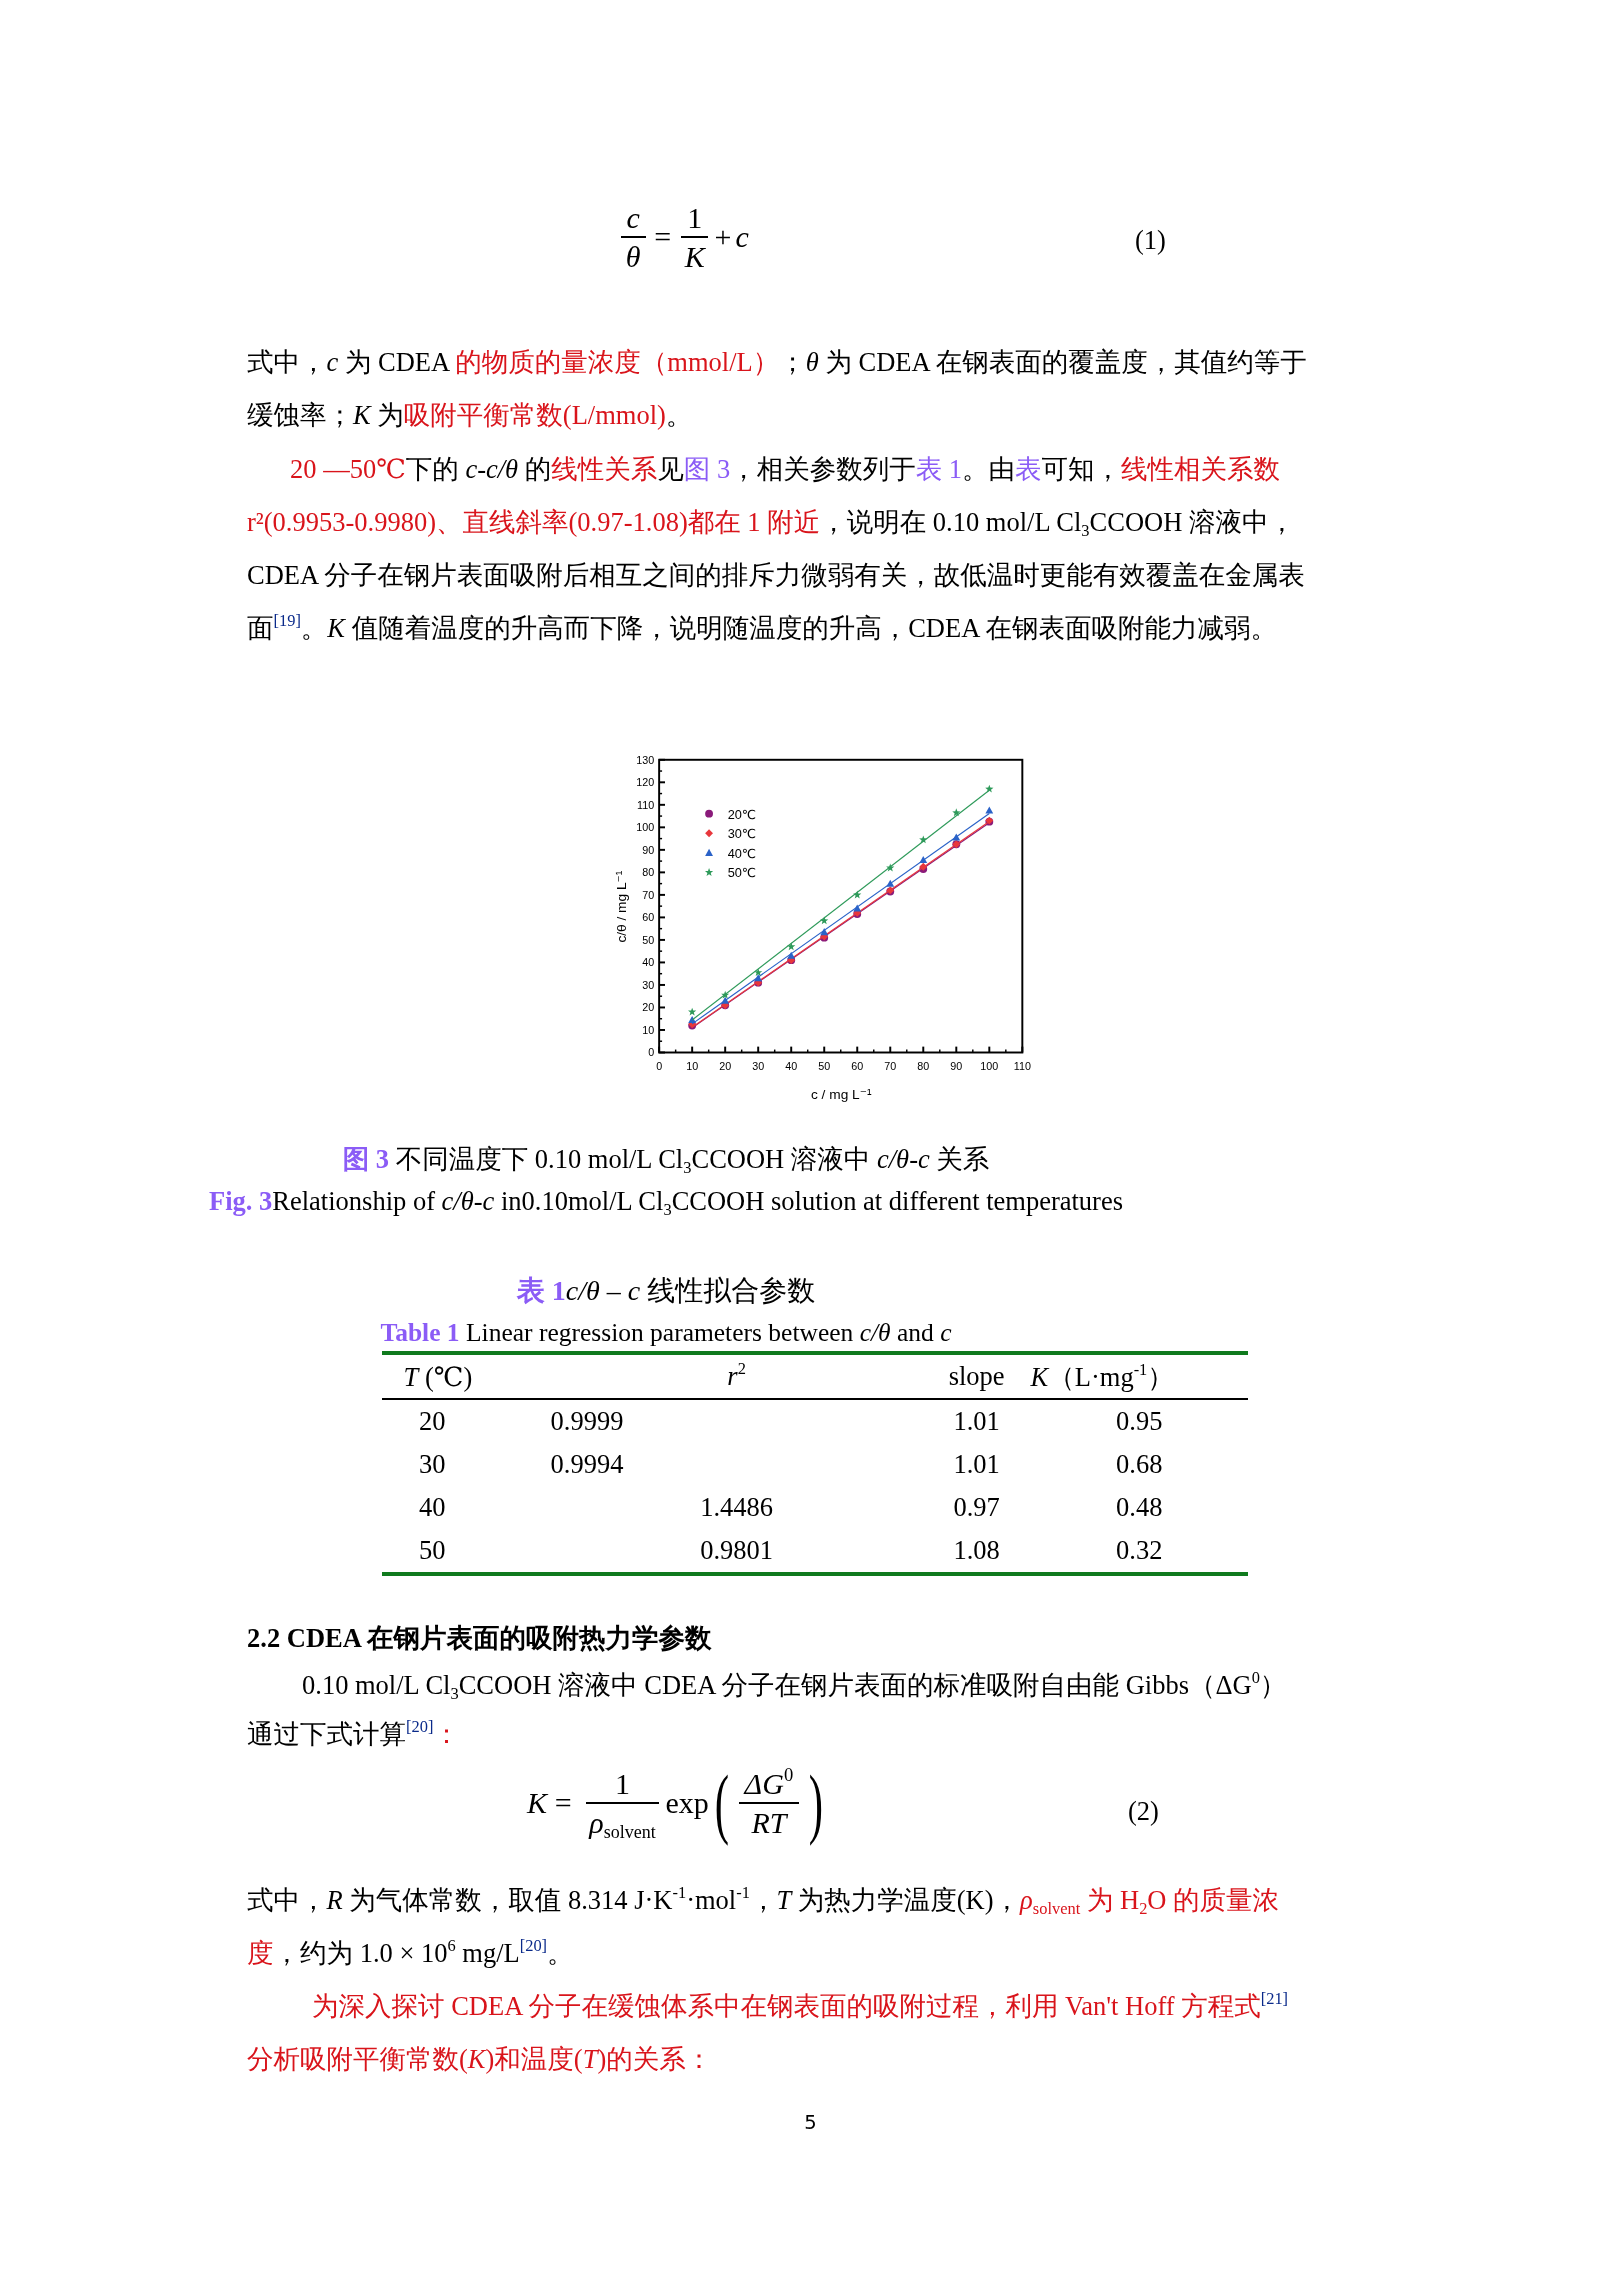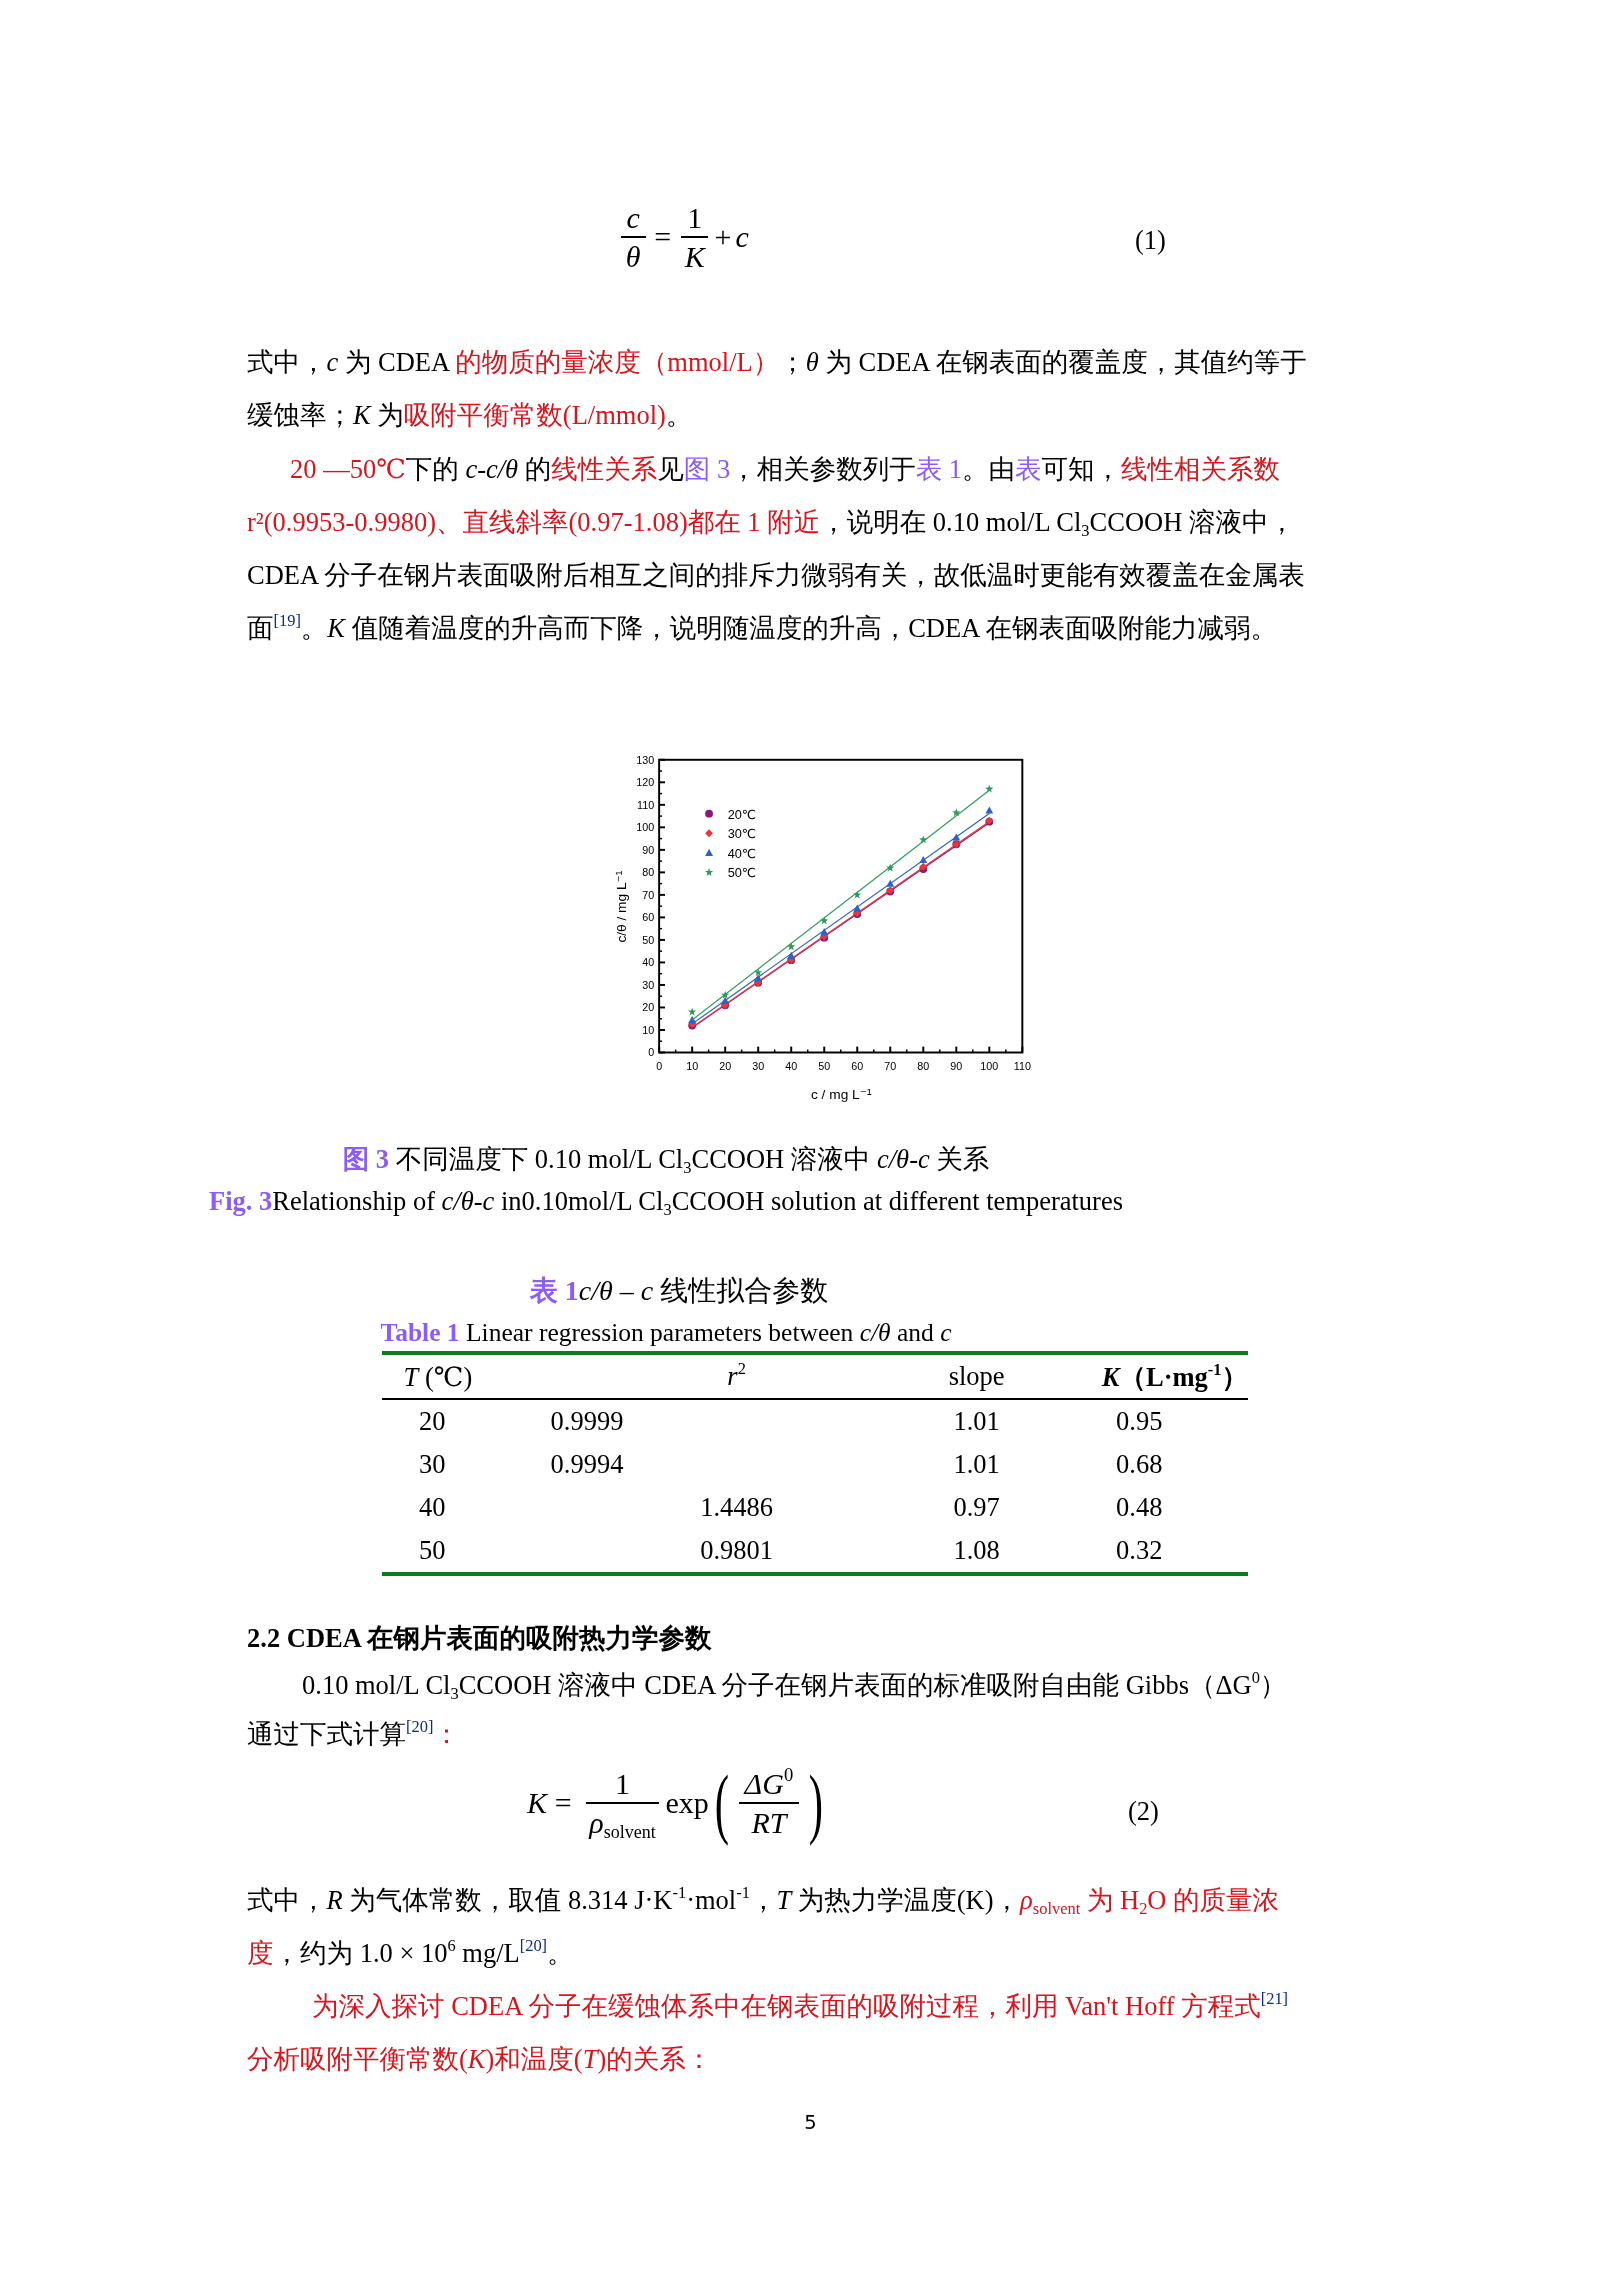--- a/index.html
+++ b/index.html
@@ -220,34 +220,34 @@
   <text id="ylabel" x="0" y="0" text-anchor="middle" font-size="14" transform="translate(638,925) rotate(-90)">c/θ / mg L⁻¹</text>
 </svg>
 
 <div class="caption" style="top:1141px;">
   <span class="blue b">图 3</span><span> 不同温度下 0.10 mol/L Cl</span><sub>3</sub><span>CCOOH 溶液中 </span><span class="it">c/θ-c</span><span> 关系</span>
 </div>
 <div class="caption" style="top:1186px;">
   <span class="blue b">Fig. 3</span><span>Relationship of </span><span class="it">c/θ-c</span><span> in0.10mol/L Cl</span><sub>3</sub><span>CCOOH solution at different temperatures</span>
 </div>
 
-<div class="caption" style="top:1272px; font-size:28px;padding-left:13px;">
+<div class="caption" style="top:1272px; font-size:28px;">
   <span class="blue b">表 1</span><span class="it">c/θ – c</span><span> 线性拟合参数</span>
 </div>
 <div class="caption" style="top:1318px; font-size:25.5px;">
   <span class="blue b">Table 1</span><span> Linear regression parameters between </span><span class="it">c/θ</span><span> and </span><span class="it">c</span>
 </div>
 
 <table class="t1" style="top:1351px;">
   <thead>
     <tr style="border-top:4.9px solid #0f7a1e; border-bottom:2.9px solid #000;">
       <th style="text-align:left; padding-left:21.6px; width:147px;"><span class="it">T</span><span> (℃)</span></th>
       <th style="text-align:center; width:372px;"><span class="it">r</span><sup>2</sup></th>
       <th style="text-align:center; width:108px;">slope</th>
-      <th style="text-align:right;font-weight:bold;"><span class="it">K</span><span>（L·mg</span><sup>-1</sup><span>）</span></th>
+      <th style="text-align:left;"><span class="it">K</span><span>（L·mg</span><sup>-1</sup><span>）</span></th>
     </tr>
   </thead>
   <tbody id="t1-body">
       <tr>
         <td style="text-align:left; padding-left:37px;">20</td>
         <td style="text-align:left;">0.9999</td>
         <td style="text-align:center;">1.01</td>
         <td style="text-align:center;">0.95</td>
       </tr>
       <tr>

